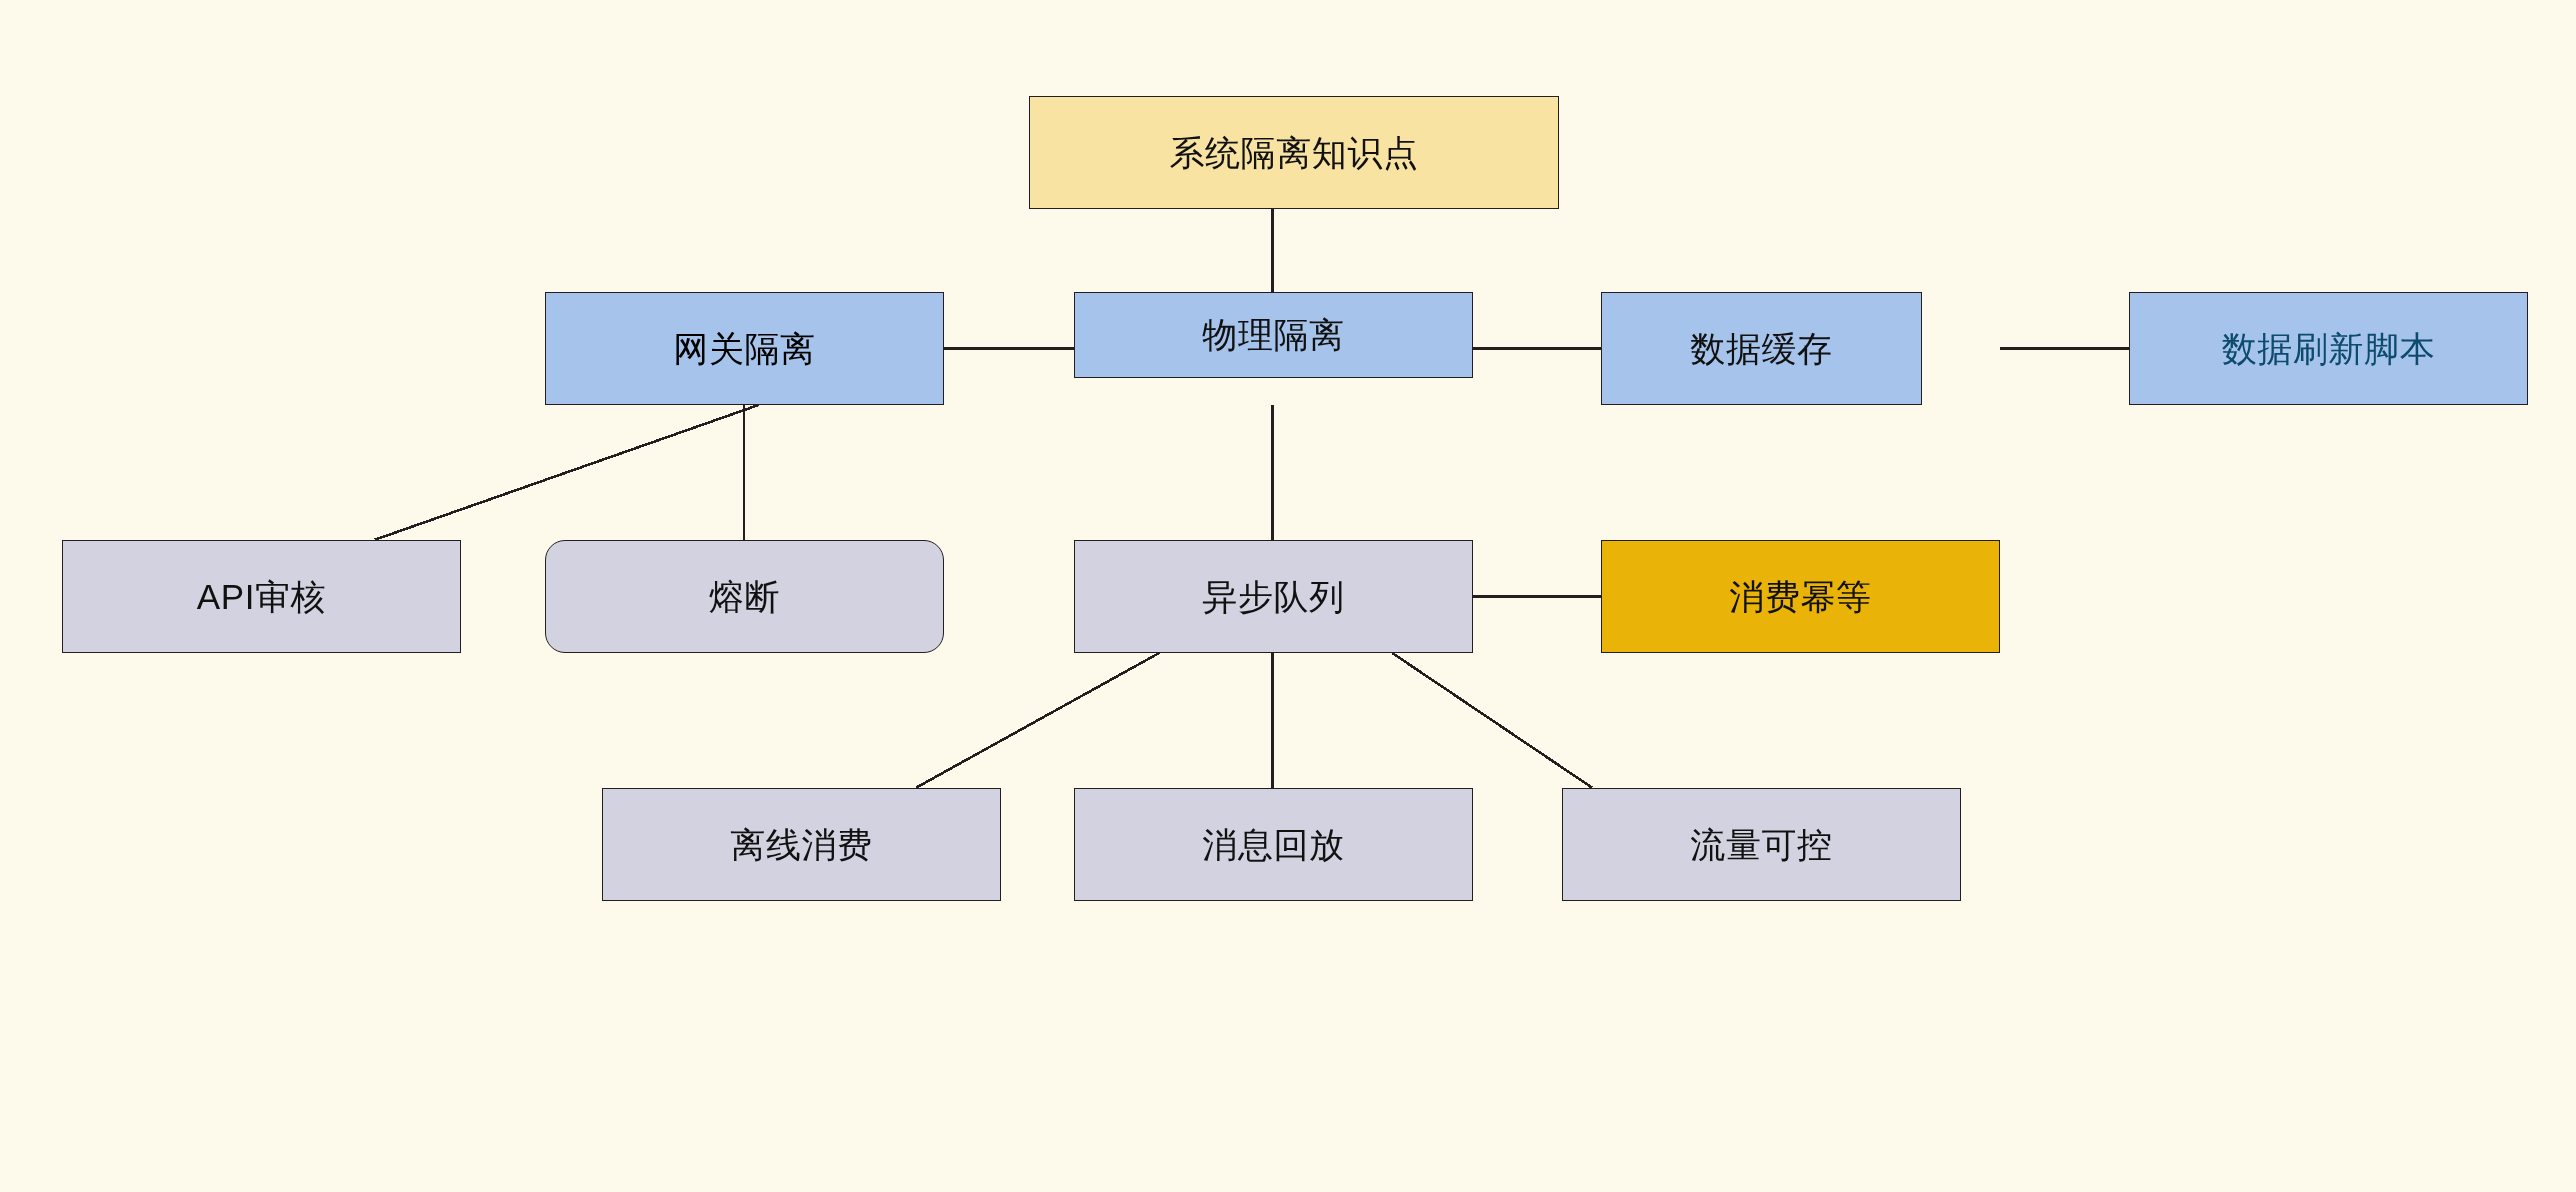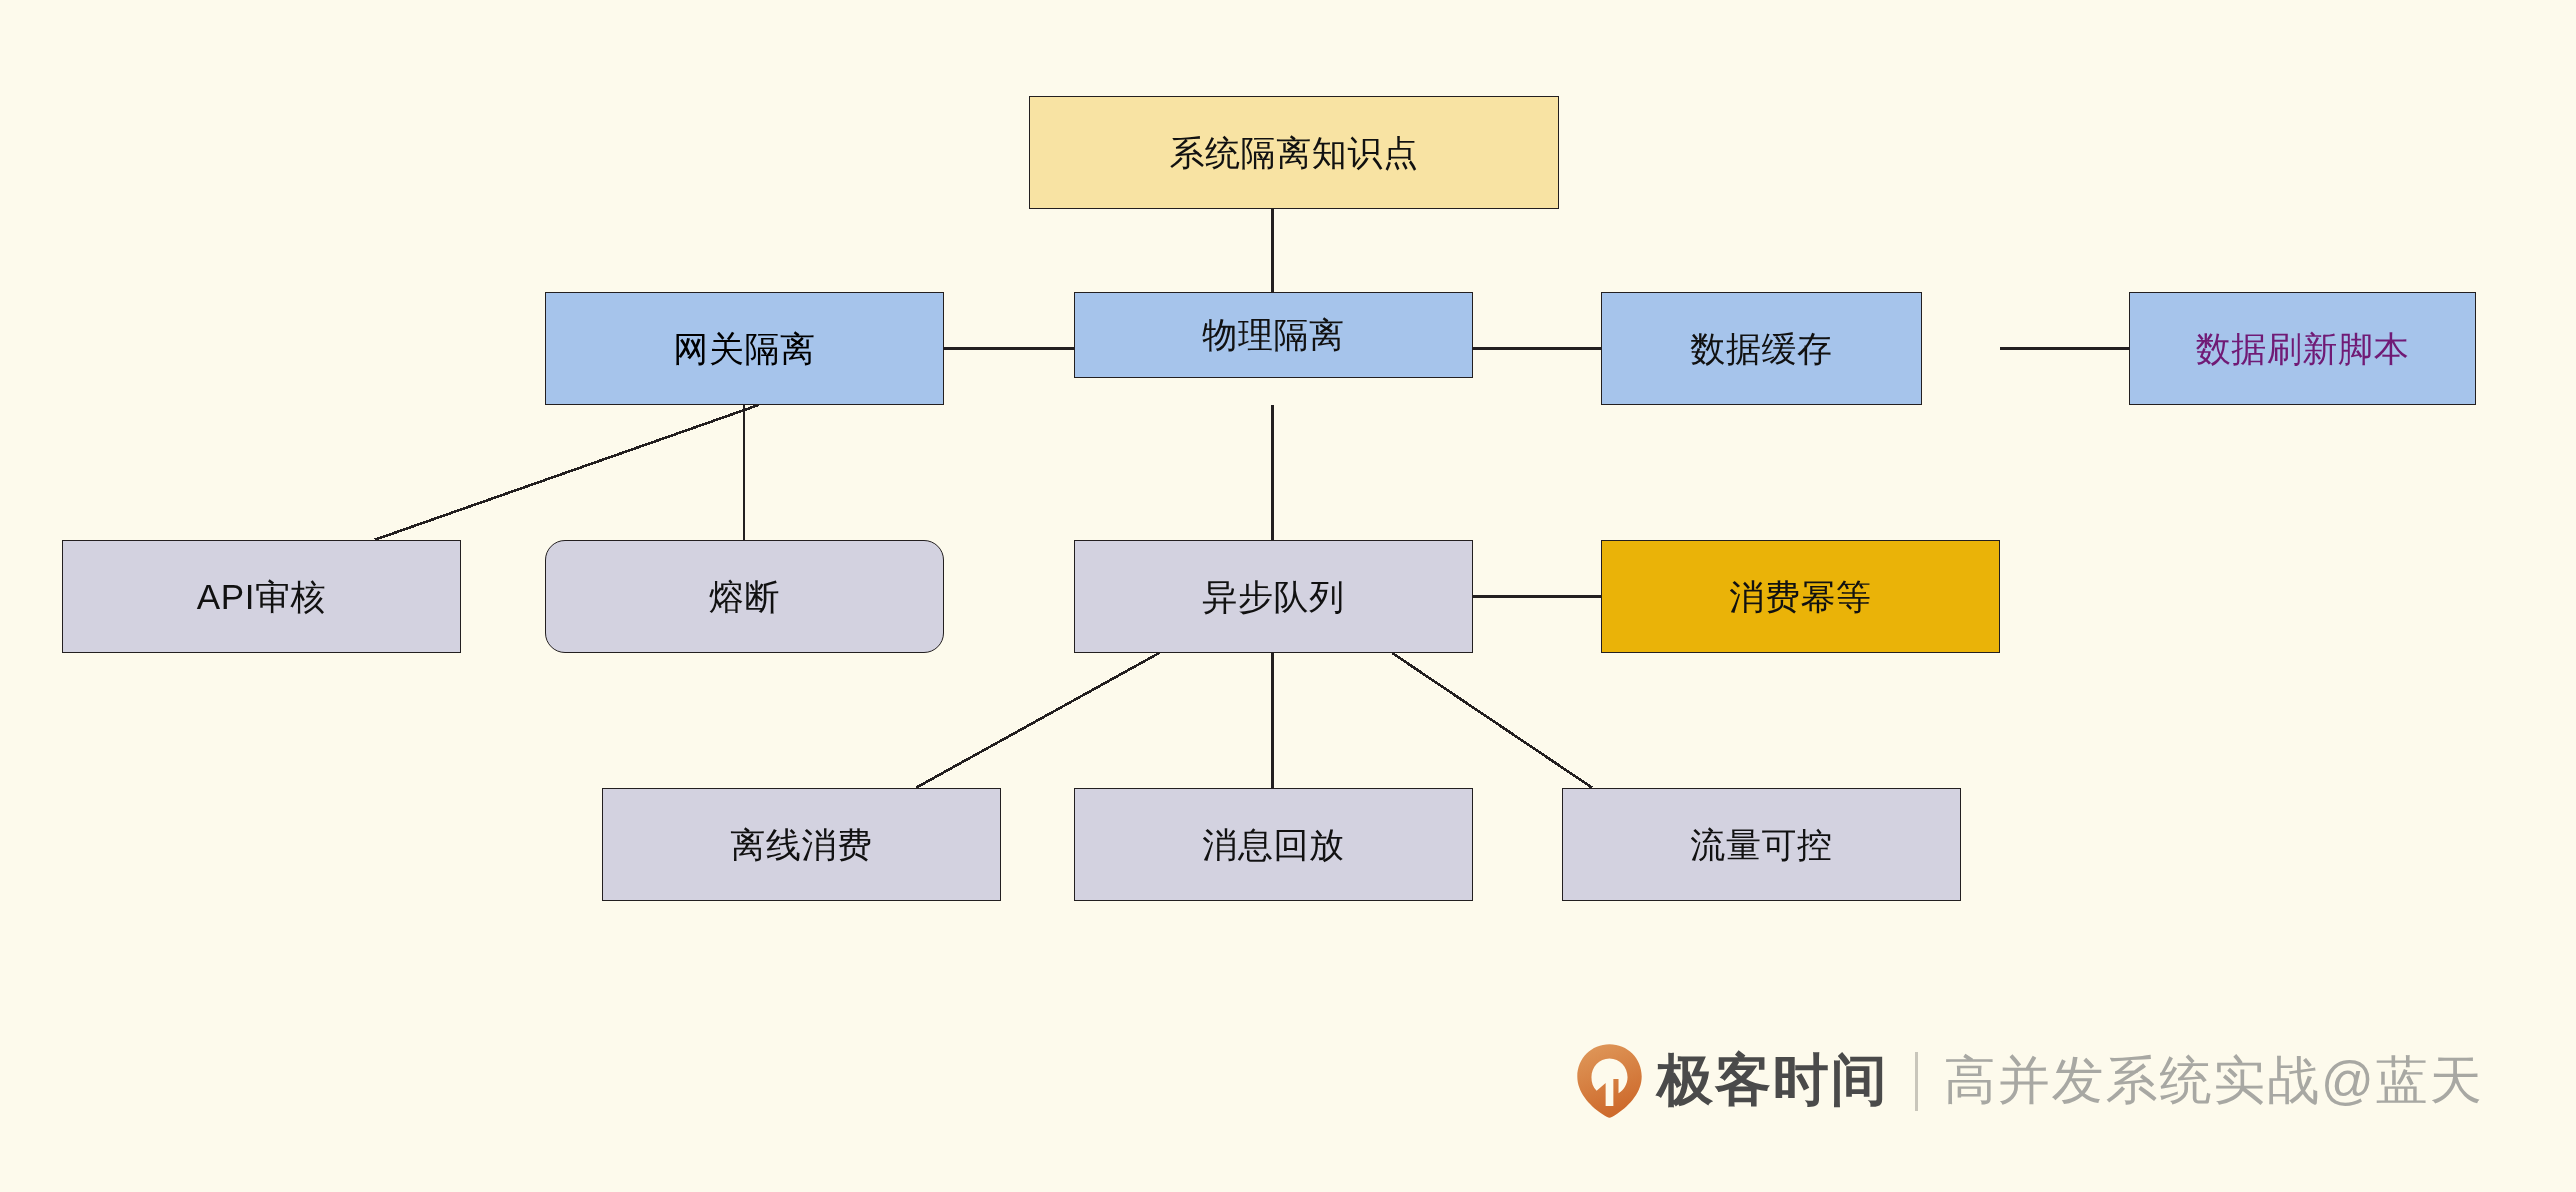--- a/index.html
+++ b/index.html
@@ -105,21 +105,21 @@
       </div>
       <div class="node blue" style="left: 545px; top: 292px; width: 399px; height: 113px; background: rgb(166, 196, 235); border-color: rgb(35, 31, 32); color: #000000;">
         <span>网关隔离</span>
       </div>
       <div class="node blue" style="left: 1074px; top: 292px; width: 399px; height: 86px; background: rgb(166, 196, 235); border-color: rgb(35, 31, 32); color: rgb(17, 17, 17);">
         <span>物理隔离</span>
       </div>
       <div class="node blue" style="left: 1601px; top: 292px; width: 321px; height: 113px; background: rgb(166, 196, 235); border-color: rgb(35, 31, 32); color: rgb(17, 17, 17);">
         <span>数据缓存</span>
       </div>
-      <div class="node blue" style="left: 2129px; top: 292px; width: 347px; height: 113px; background: rgb(166, 196, 235); border-color: rgb(35, 31, 32); color: #701a75;">
+      <div class="node blue" style="left: 2129px; top: 292px; width: 399px; height: 113px; background: rgb(166, 196, 235); border-color: rgb(35, 31, 32); color: #0c4a6e;">
         <span>数据刷新脚本</span>
       </div>
       <div class="node gray" style="left: 62px; top: 540px; width: 399px; height: 113px; background: rgb(211, 210, 224); border-color: rgb(35, 31, 32); color: rgb(17, 17, 17);">
         <span>API审核</span>
       </div>
       <div class="node gray" style="left: 545px; top: 540px; width: 399px; height: 113px; background: rgb(211, 210, 224); border-color: rgb(35, 31, 32); color: rgb(17, 17, 17); border-radius: 20px;">
         <span>熔断</span>
       </div>
       <div class="node gray" style="left: 1074px; top: 540px; width: 399px; height: 113px; background: rgb(211, 210, 224); border-color: rgb(35, 31, 32); color: rgb(17, 17, 17);">
         <span>异步队列</span>
@@ -131,32 +131,15 @@
         <span>离线消费</span>
       </div>
       <div class="node gray" style="left: 1074px; top: 788px; width: 399px; height: 113px; background: rgb(211, 210, 224); border-color: rgb(35, 31, 32); color: rgb(17, 17, 17);">
         <span>消息回放</span>
       </div>
       <div class="node gray" style="left: 1542px; top: 788px; width: 399px; height: 113px; background: rgb(211, 210, 224); border-color: rgb(35, 31, 32); color: rgb(17, 17, 17); margin-left: 20px;">
         <span>流量可控</span>
       </div>
     </div>
 
-  <div id="watermark" style="left: 1576px; top: 1043px;">
-    <svg id="wm-logo-icon" viewBox="0 0 104 118">
-      <defs>
-        <linearGradient id="gtgrad" x1="0" y1="0" x2="0.35" y2="1">
-          <stop offset="0%" stop-color="#E09A5C"></stop>
-          <stop offset="100%" stop-color="#CE6B2D"></stop>
-        </linearGradient>
-      </defs>
-      <path d="M52 2 C24 2 2 24 2 52 C2 76 20 96 40 110 C46 114 50 116 52 116
-               C54 116 58 114 64 110 C84 96 102 76 102 52 C102 24 80 2 52 2 Z
-               M52 24 C68 24 80 37 80 53 C80 64 74 73 66 78 L66 56 L58 56 L58 98
-               L46 98 L46 62 L32 74 C26 68 24 61 24 53 C24 37 36 24 52 24 Z" fill="url(#gtgrad)"></path>
-    </svg>
-    <span id="wm-brand" style="color: rgb(74, 74, 74);">极客时间</span>
-    <span id="wm-divider"></span>
-    <span id="wm-subtitle" style="color: rgb(168, 168, 163);">高并发系统实战@蓝天</span>
-  </div>
 
 </div>
 
 
 </body></html>

